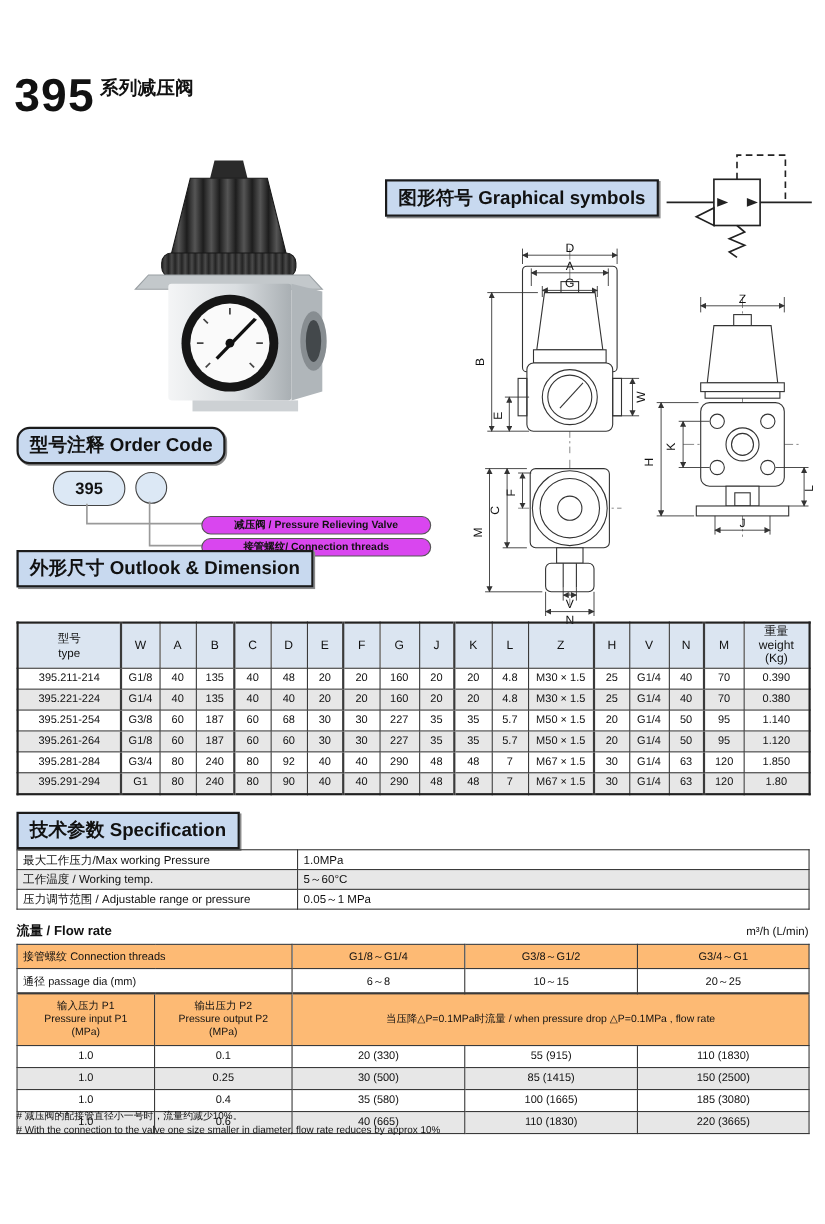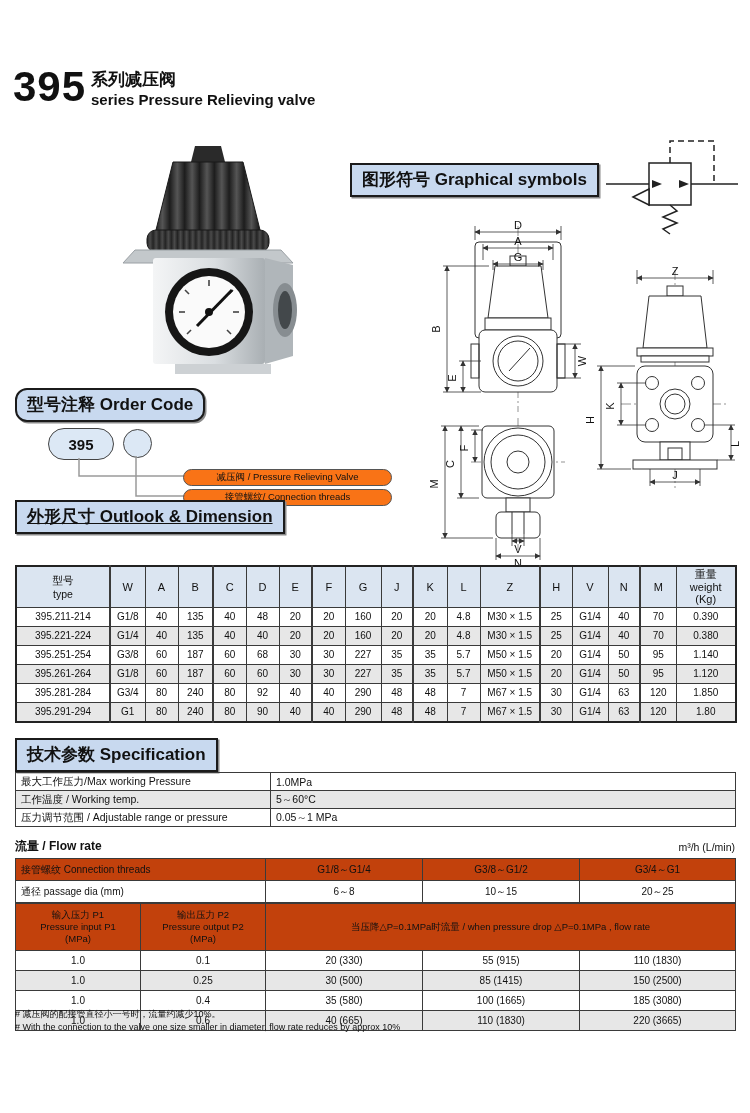--- a/index.html
+++ b/index.html
@@ -14,22 +14,22 @@
 
   
   .hdr-box{display:inline-block;background:#c8d9ef;border:2px solid #1b1b1b;
            padding:3px 10px 4px 10px;font-size:17px;font-weight:bold;white-space:nowrap;
            box-shadow:1.5px 1.5px 0 #8a8a8a;}
 
   
   .oc-pill{position:absolute;background:#dce8f5;border:1.5px solid #444;border-radius:16px;
            display:flex;align-items:center;justify-content:center;font-weight:bold;font-size:15px;}
   .oc-circle{position:absolute;background:#dce8f5;border:1.5px solid #444;border-radius:50%;}
-  .oc-label{position:absolute;background:#f97316;border:1.2px solid #555;border-radius:9px;
-            display:flex;align-items:center;justify-content:center;font-size:9.5px;white-space:nowrap;}
+  .oc-label{position:absolute;background:#d946ef;border:1.2px solid #555;border-radius:9px;
+            display:flex;align-items:center;justify-content:center;font-size:9.5px;white-space:nowrap;font-weight:bold;}
 
   
   table{border-collapse:collapse;table-layout:fixed;}
   td,th{border:1px solid #3a3a3a;text-align:center;vertical-align:middle;
         overflow:hidden;font-weight:normal;}
   .pre{white-space:pre-line;}
 
   
   .dim-table{width:720px;border:2px solid #222;font-size:10px;}
   .dim-table th{background:#dbe5f1;height:36px;font-size:11px;}
@@ -46,39 +46,38 @@
 
   
   .spec-table{width:720px;font-size:10.5px;border-top:1.5px solid #222;border-bottom:1.5px solid #222;}
   .spec-table td{height:17px;text-align:left;padding:0 0 0 5px;}
   .spec-table tbody tr:nth-child(even){background:#e7e7e7;}
 
   
   .flow-table{width:720px;border:1.5px solid #222;font-size:10px;}
   .flow-table td{height:19px;}
   .flow-table td.left{text-align:left;padding-left:5px;}
-  .flow-table tr.blue td{background:#c2410c;}
+  .flow-table tr.blue td{background:#fdba74;}
   .flow-table tr.hdrrow td{border-top-width:2px;height:44px;font-size:9.5px;line-height:1.25;}
   .flow-table tbody td{height:17px;}
   .flow-table tbody tr:nth-child(even){background:#e7e7e7;}
   .flow-title{font-size:12px;font-weight:bold;}
   .flow-unit{font-size:10.5px;text-align:right;width:720px;}
 
   .notes{font-size:9px;line-height:1.45;color:#111;}
 </style>
 </head>
 <body>
 
 <div class="page">
 
   <div class="abs" style="left:13px;top:66px;">
     <span class="title-num">395</span>
   </div>
   <div class="abs title-cn" style="left:91px;top:70px;">系列减压阀</div>
-  <div class="abs title-en" style="left:91px;top:91px;">series Pressure Relieving valve</div>
 
   <svg class="abs" style="left:95px;top:142px;" width="226" height="234" viewBox="0 0 226 234">
     <defs>
       <linearGradient id="kg" x1="0" y1="0" x2="0.14" y2="0" spreadMethod="repeat">
         <stop offset="0" stop-color="#1d1d1d"></stop>
           <stop offset="0.5" stop-color="#555"></stop>
           <stop offset="1" stop-color="#1d1d1d"></stop>
       </linearGradient>
       <linearGradient id="knurl" x1="0" y1="0" x2="0.05" y2="0" spreadMethod="repeat">
         <stop offset="0" stop-color="#242424"></stop>
@@ -264,21 +263,21 @@
   <div class="oc-circle" style="left:123px;top:429px;width:27px;height:27px;"></div>
   <svg class="abs" style="left:40px;top:455px;" width="150" height="50">
     <g stroke="#9a9a9a" stroke-width="1.5" fill="none">
       <path d="M39,3 V21 H150"></path>
       <path d="M96,1 V41 H150"></path>
     </g>
   </svg>
   <div class="oc-label" style="left:183px;top:469px;width:207px;height:15px;">减压阀 / Pressure Relieving Valve</div>
   <div class="oc-label" style="left:183px;top:489px;width:207px;height:15px;">接管螺纹/ Connection threads</div>
 
-  <div class="abs hdr-box" style="left:15px;top:500px;text-decoration:underline;">外形尺寸 Outlook &amp; Dimension</div>
+  <div class="abs hdr-box" style="left:15px;top:500px;">外形尺寸 Outlook &amp; Dimension</div>
 
   <table class="dim-table abs" style="left:15px;top:565px;">
     <colgroup>
       <col style="width:94px">
         <col style="width:35px">
         <col style="width:33px">
         <col style="width:35px">
       <col style="width:33px">
         <col style="width:33px">
         <col style="width:33px">

